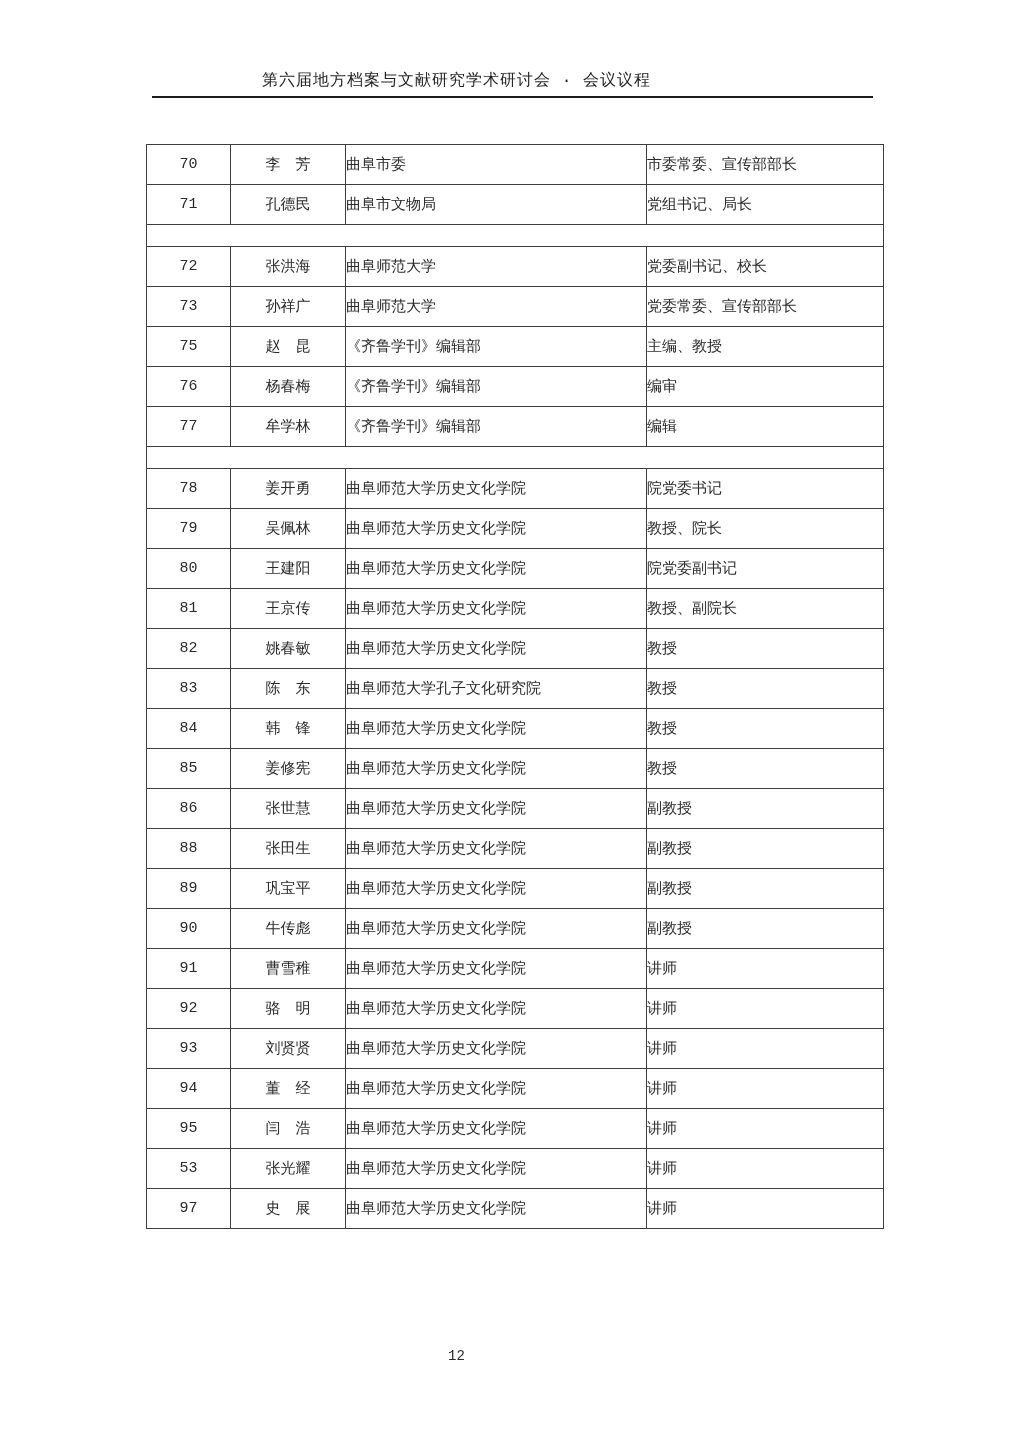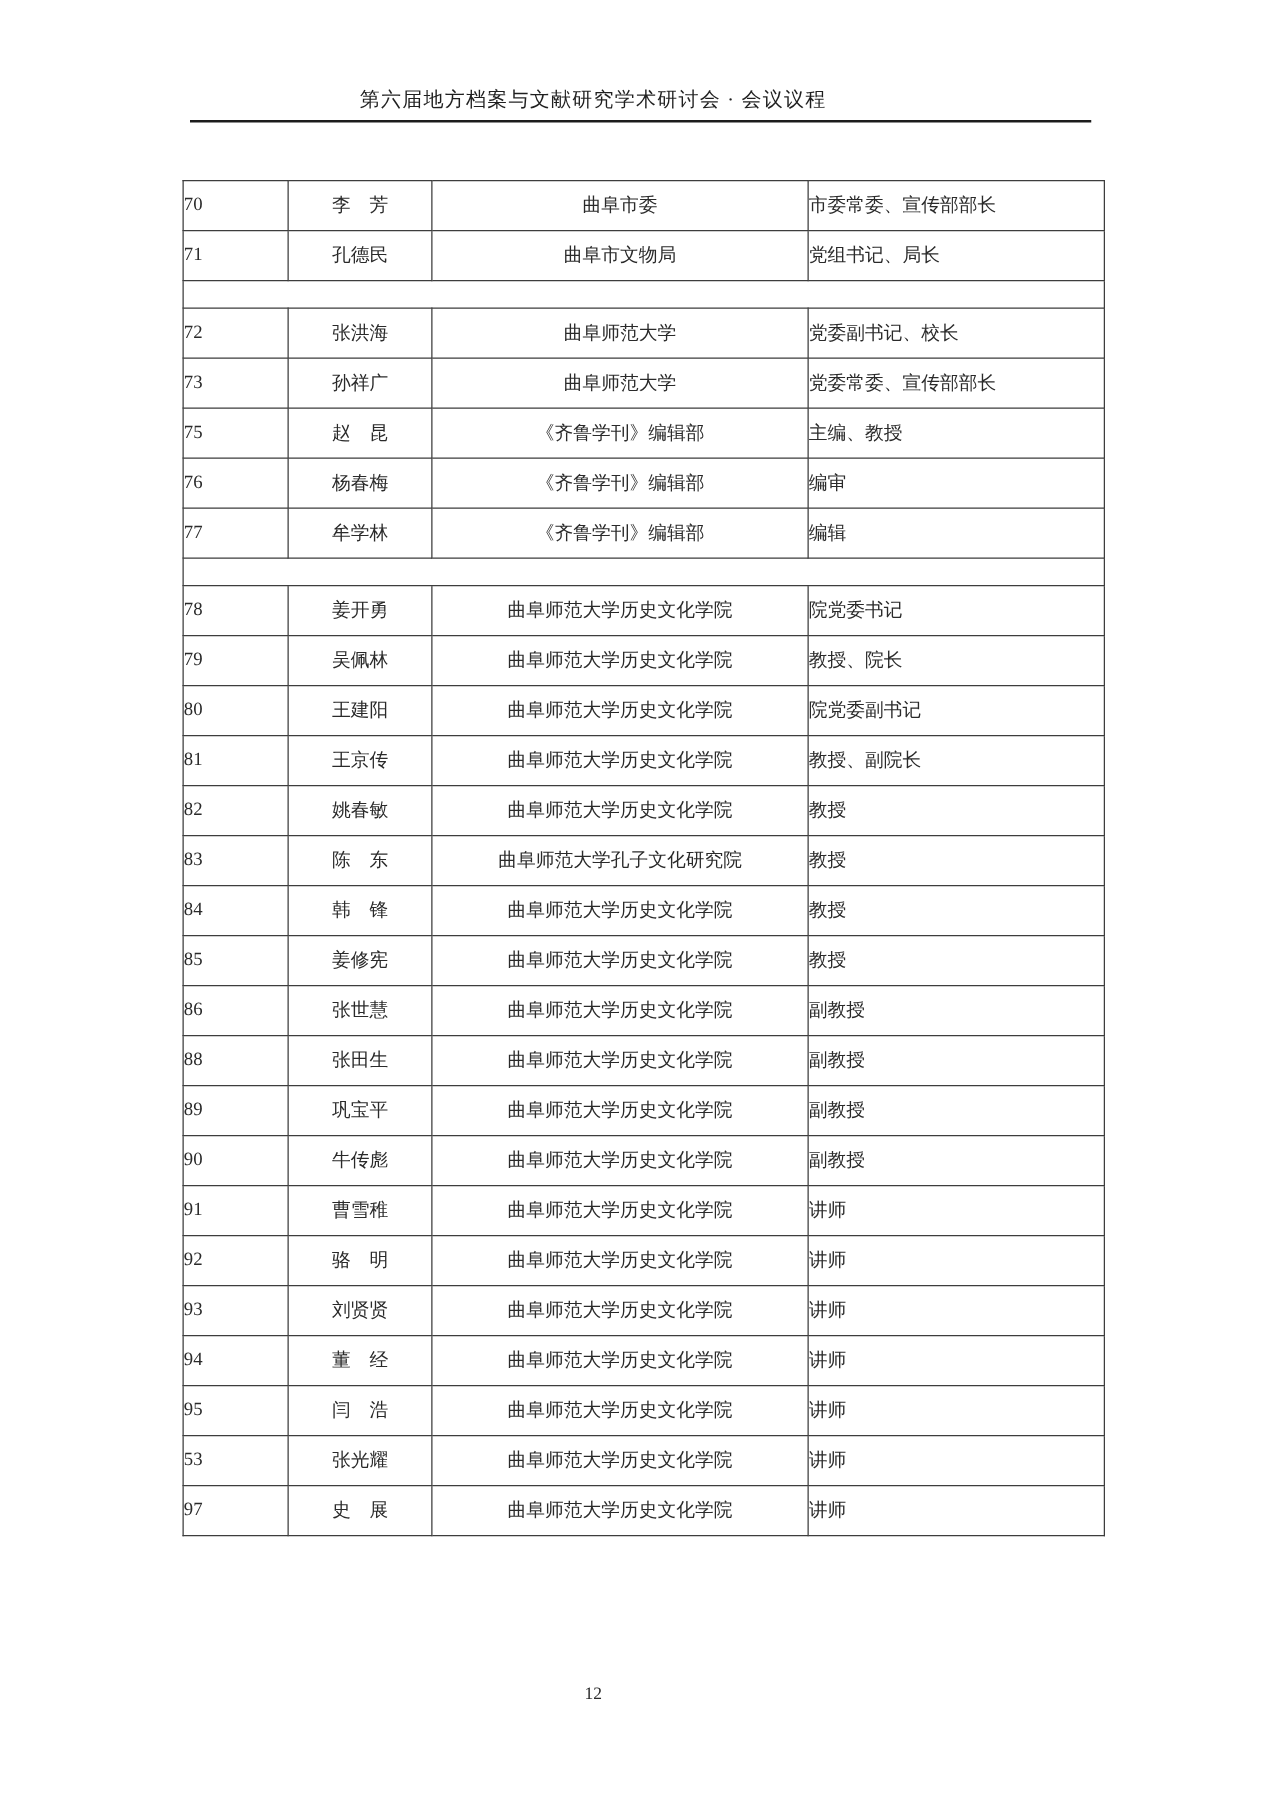--- a/index.html
+++ b/index.html
@@ -5,24 +5,23 @@
   html, body {
     margin: 0;
     padding: 0;
     background: #ffffff;
   }
   .page {
     position: relative;
     width: 913px;
     height: 1447px;
     background: #ffffff;
-    font-family: Liberation Serif, serif;
+    font-family: Liberation Mono, monospace;
     color: #262626;
     overflow: hidden;
-    padding-left: 36px;
   }
   .header-title {
     position: absolute;
     top: 70px;
     left: 0;
     width: 100%;
     text-align: center;
     font-size: 16px;
     letter-spacing: 1px;
     color: #1f1f1f;
@@ -48,23 +47,23 @@
     border: 1px solid #3d3d3d;
     font-size: 15px;
     color: #2a2a2a;
     padding: 0;
     overflow: hidden;
     white-space: nowrap;
   }
   table.roster tr.data-row { height: 40px; }
   table.roster tr.spacer-row { height: 22px; }
   table.roster tr.spacer-row td { border-left: 1px solid #3d3d3d; border-right: 1px solid #3d3d3d; }
-  td.c0 { text-align: left; }
+  td.c0 { text-align: center; }
   td.c1 { text-align: center; }
-  td.c2 { text-align: center; padding-left: 14px; }
+  td.c2 { text-align: left; padding-left: 14px; }
   td.c3 { text-align: left; padding-left: 14px; }
   .page-number {
     position: absolute;
     top: 1348px;
     left: 0;
     width: 100%;
     text-align: center;
     font-size: 14px;
     color: #2a2a2a;
   }

